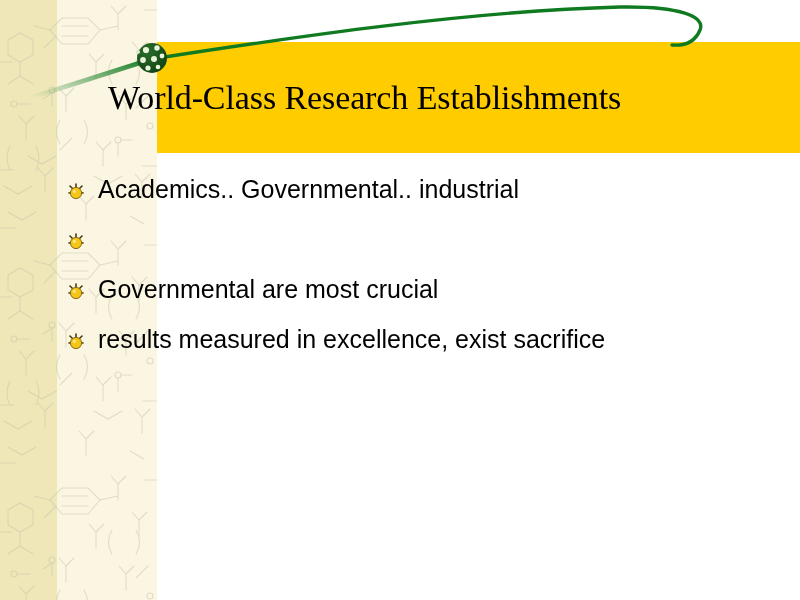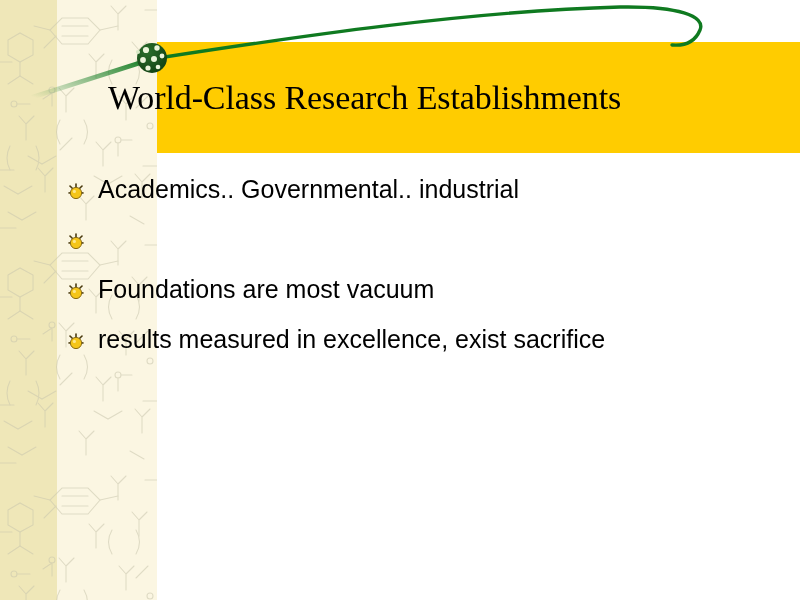--- a/index.html
+++ b/index.html
@@ -272,21 +272,21 @@
             <path d="M10 11 L10 3"></path>
               <path d="M10 11 L4 5"></path>
               <path d="M10 11 L16 5"></path>
             <path d="M10 11 L3 12"></path>
               <path d="M10 11 L17 12"></path>
           </g>
           <circle cx="10" cy="12" r="5.6" fill="#f5c518" stroke="#8a6b10" stroke-width="1"></circle>
           <circle cx="8.4" cy="10.4" r="1.6" fill="#fde78a"></circle>
         </svg>
       </span>
-      <span class="bullet-label">Foundations are most vacuum</span>
+      <span class="bullet-label">Governmental are most crucial</span>
     </div>
 
     <div class="bullet-row">
       <span class="bullet-icon">
         <svg viewBox="0 0 20 20" width="20" height="20">
           <g stroke="#4a3b10" stroke-width="1.6" stroke-linecap="round">
             <path d="M10 11 L10 3"></path>
               <path d="M10 11 L4 5"></path>
               <path d="M10 11 L16 5"></path>
             <path d="M10 11 L3 12"></path>

